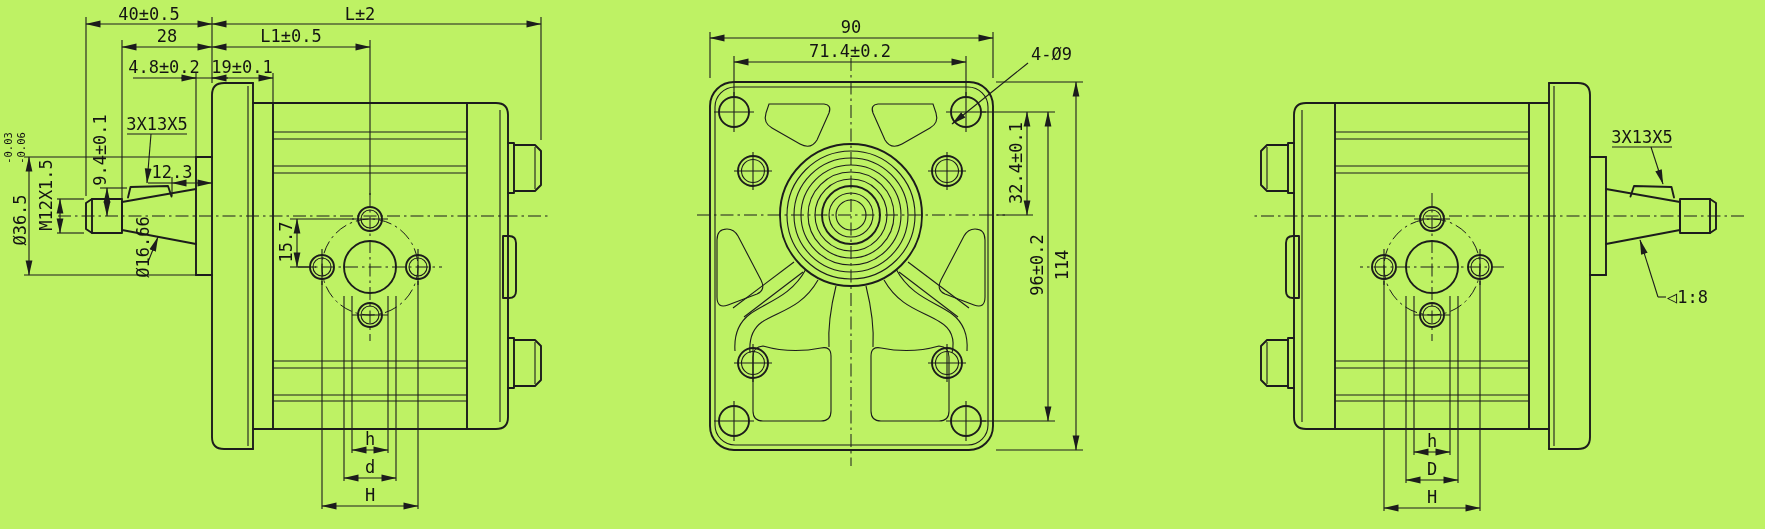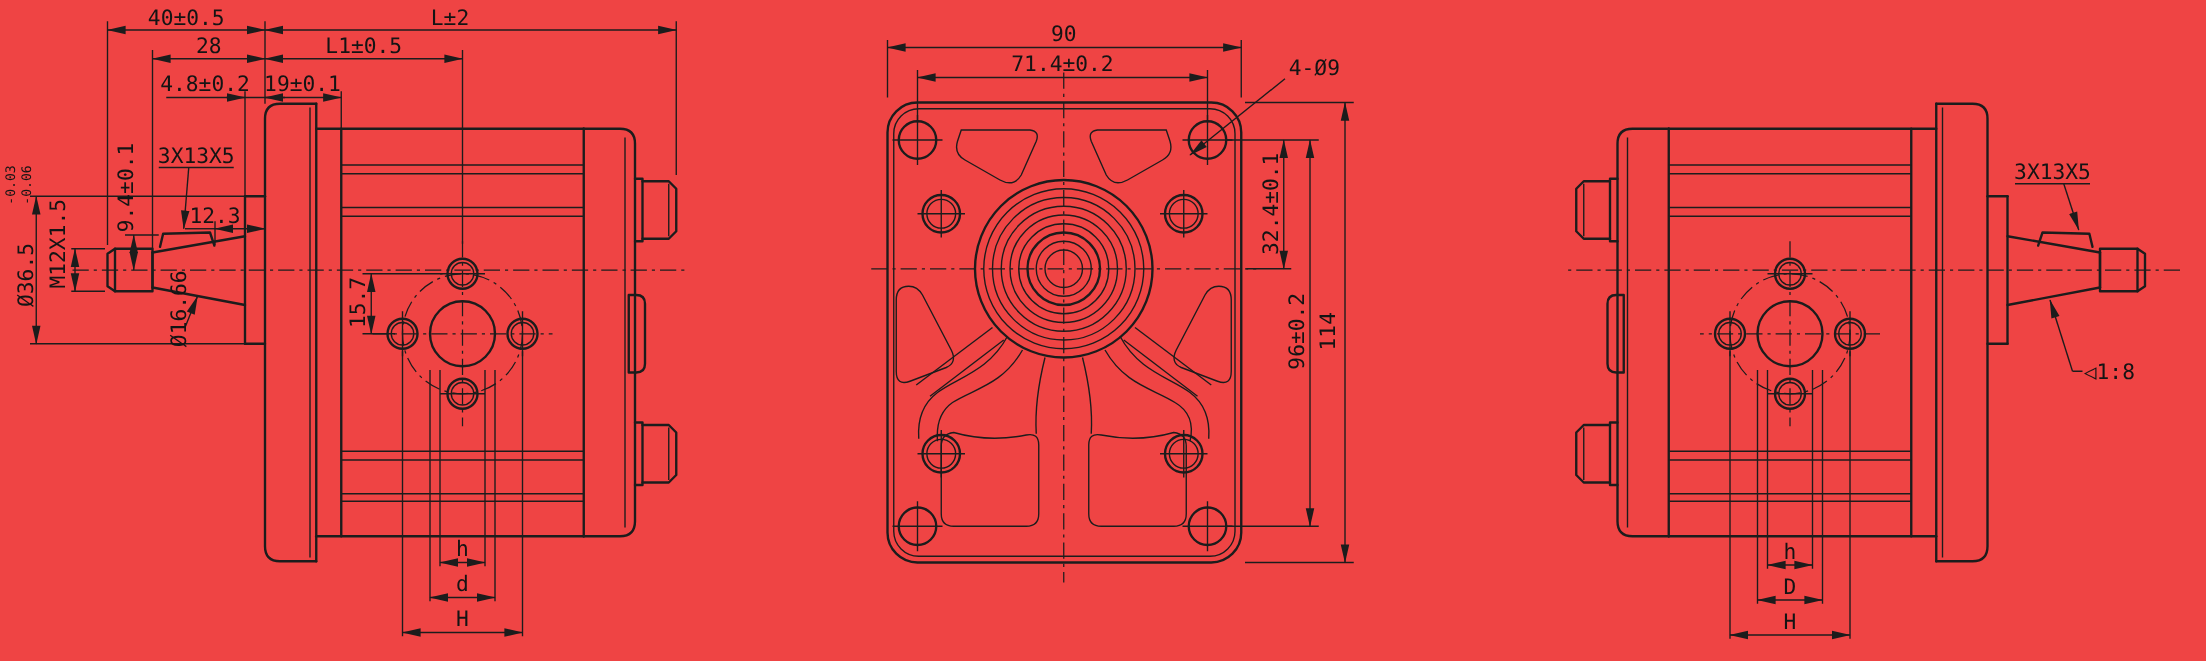--- a/index.html
+++ b/index.html
@@ -1,16 +1,16 @@
 <!DOCTYPE html>
 <html><head>
 <meta charset="utf-8">
 <style>
   html,body{margin:0;padding:0;background:#ffffff;}
-  .canvas{width:1765px;height:529px;background:#ef4444;position:relative;overflow:hidden;}
+  .canvas{width:1765px;height:529px;background:#bef264;position:relative;overflow:hidden;}
   svg{display:block;}
   .ol{stroke:#1c1c1c;stroke-width:1.9;fill:none;stroke-linecap:round;stroke-linejoin:round;}
   .tl{stroke:#1c1c1c;stroke-width:1.1;fill:none;}
   .cl{stroke:#1c1c1c;stroke-width:1;fill:none;stroke-dasharray:13 4 2.5 4;}
   .dim{stroke:#1c1c1c;stroke-width:1.1;fill:none;}
   text{fill:#141414;font-family:"DejaVu Sans Mono","Liberation Mono",monospace;font-size:17px;}
   text.sm{font-size:10.5px;}
 </style>
 </head>
 <body>

